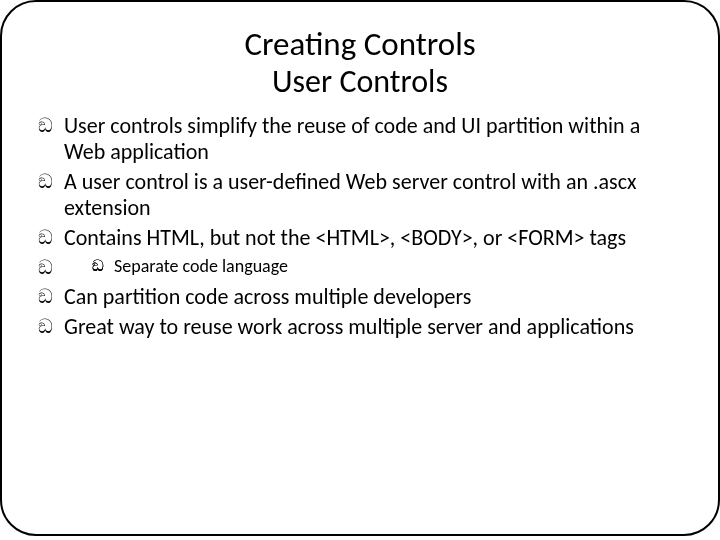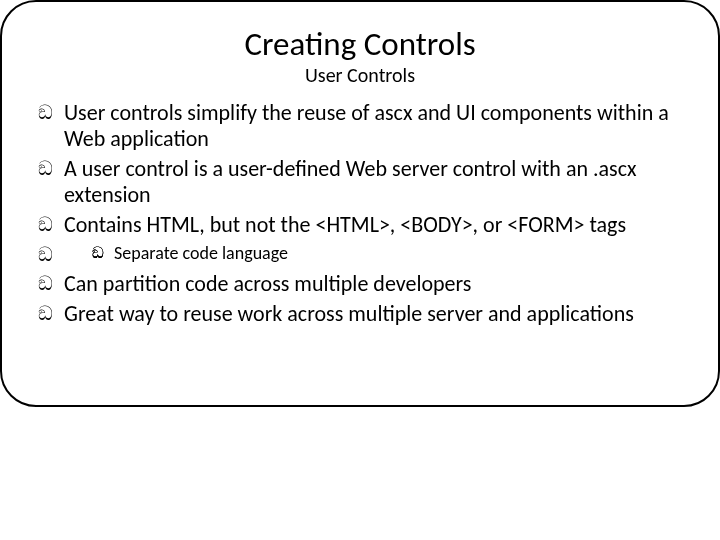--- a/index.html
+++ b/index.html
@@ -7,36 +7,36 @@
     padding: 0;
     width: 720px;
     height: 540px;
     background: #fff;
     font-family: Calibri, "Segoe UI", Arial, sans-serif;
     color: #000;
   }
   .slide {
     box-sizing: border-box;
     width: 720px;
-    height: 407px;
+    height: 536px;
     border: 2px solid #000;
     border-radius: 36px;
     padding: 18px 36px 24px 36px;
     overflow: hidden;
   }
   .title {
     text-align: center;
     font-size: 33px;
     font-weight: 400;
     margin: 6px 0 0 0;
     line-height: 1.1;
   }
   .subtitle {
     text-align: center;
-    font-size: 20px;
+    font-size: 32px;
     font-weight: 400;
     margin: 2px 0 14px 0;
     line-height: 1.1;
   }
   ul.bullets {
     list-style: none;
     margin: 0;
     padding: 0;
   }
   ul.bullets > li {
@@ -82,21 +82,21 @@
 <body>
 
 <div class="slide">
 
   <h1 class="title">Creating Controls</h1>
   <h2 class="subtitle">User Controls</h2>
 
   <ul class="bullets">
     <li>
       <span class="bullet-mark">ඞ</span>
-      <span>User controls simplify the reuse of ascx and UI components within a Web application</span>
+      <span>User controls simplify the reuse of code and UI partition within a Web application</span>
     </li>
     <li>
       <span class="bullet-mark">ඞ</span>
       <span>A user control is a user-defined Web server control with an .ascx extension</span>
     </li>
     <li>
       <span class="bullet-mark">ඞ</span>
       <span>Contains HTML, but not the &lt;HTML&gt;, &lt;BODY&gt;, or &lt;FORM&gt; tags</span>
     </li>
     <li>

